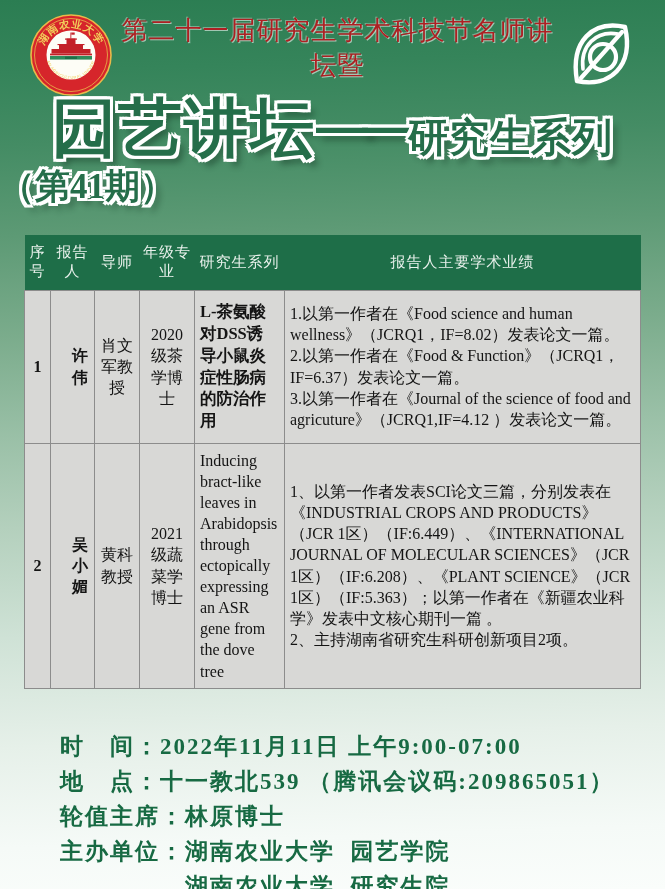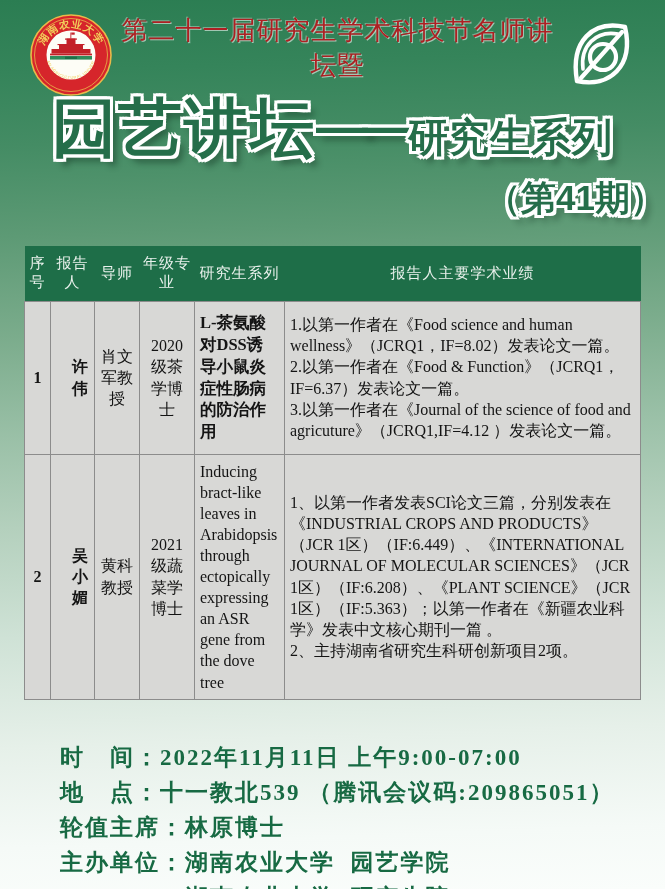--- a/index.html
+++ b/index.html
@@ -28,21 +28,21 @@
     font-family:"Liberation Sans", sans-serif; font-weight:bold; color:#256e4a; line-height:1; }
   .outlined {
     text-shadow:
       -3px -3px 0 #fff, 3px -3px 0 #fff, -3px 3px 0 #fff, 3px 3px 0 #fff,
       -3px 0 0 #fff, 3px 0 0 #fff, 0 -3px 0 #fff, 0 3px 0 #fff,
       6px 7px 6px rgba(10,40,25,0.45);
   }
   .title-big { font-size:64px; letter-spacing:2px; vertical-align:bottom; }
   .title-dash { font-size:52px; letter-spacing:-6px; vertical-align:bottom; position:relative; top:-8px; }
   .title-small { font-size:40px; letter-spacing:1px; vertical-align:bottom; position:relative; top:-3px; }
-  .issue-line { text-align:right; margin-top:20px; font-family:Liberation Sans, sans-serif;
+  .issue-line { text-align:left; margin-top:9px; font-family:Liberation Serif, serif;
     font-weight:bold; font-size:35px; color:#256e4a; line-height:1; }
 
   
   table.schedule { width:616px; margin:31px auto 0 auto; border-collapse:collapse; table-layout:fixed; }
   table.schedule th {
     background:#1e6e48; color:#e9f1ec; font-weight:normal; font-size:15px;
     height:55px; border:none; line-height:1.3; letter-spacing:1px;
   }
   table.schedule td {
     background:#d8d8d6; border:1px solid #8c8c8c; color:#141414;

